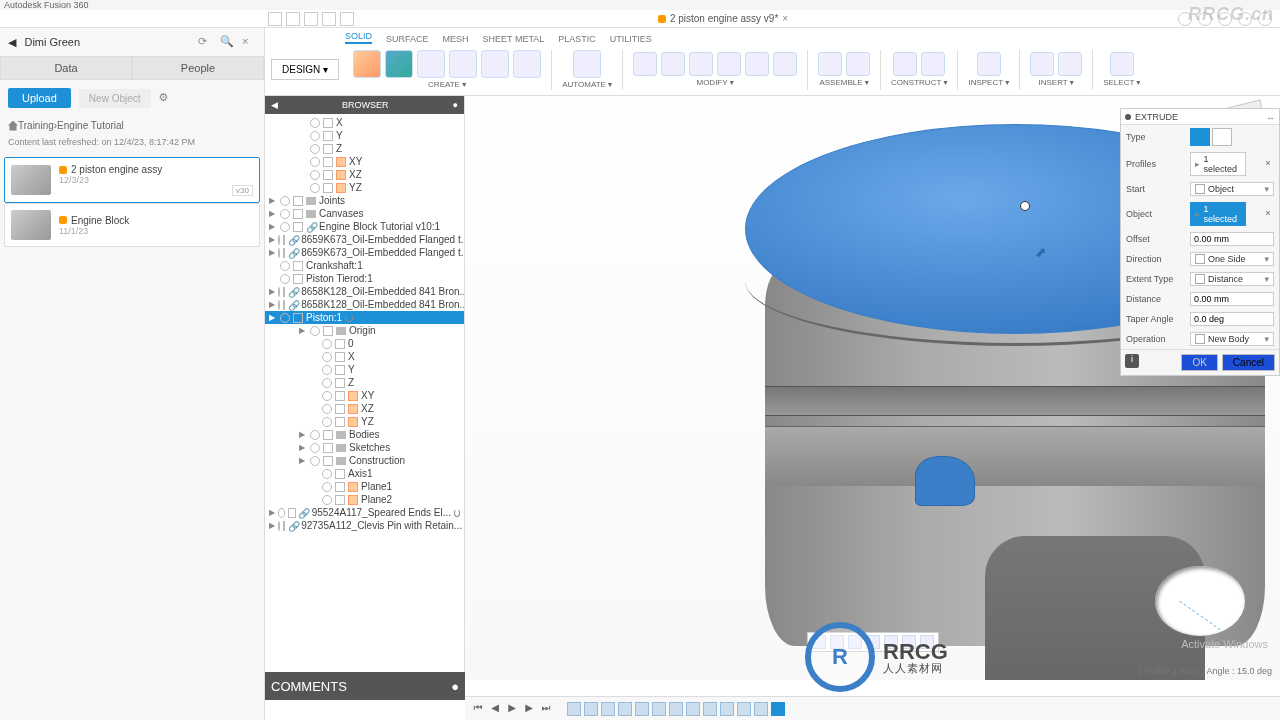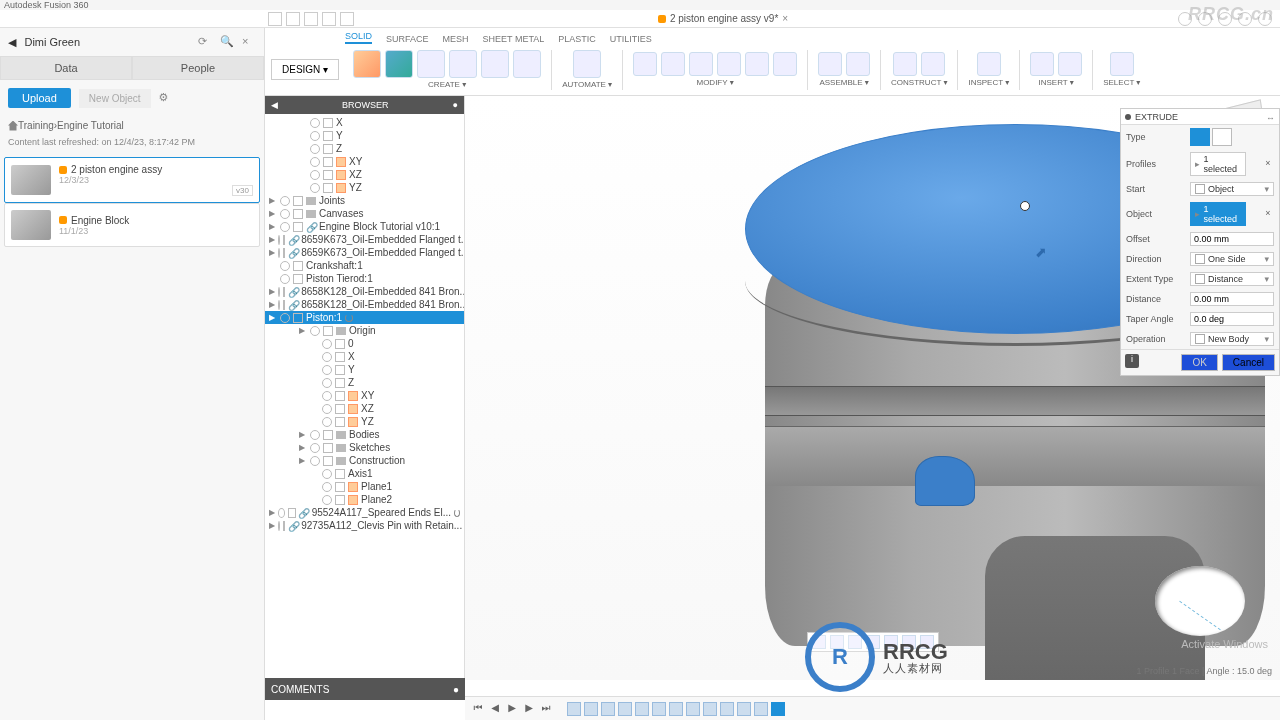--- a/index.html
+++ b/index.html
@@ -118,21 +118,21 @@
   .dd { background: #fff; border: 1px solid #ccc; padding: 1px 4px; font-size: 9px; display: flex; align-items: center; gap: 3px; }
   .dd .dd-icon { width: 10px; height: 10px; border: 1px solid #aaa; }
   .dd .caret { margin-left: auto; color: #888; }
   .txt { width: 100%; border: 1px solid #ccc; padding: 1px 3px; font-size: 9px; }
   .dialog-footer { display: flex; justify-content: flex-end; gap: 4px; padding: 4px; border-top: 1px solid #ddd; }
   .dialog-footer button { padding: 2px 10px; font-size: 10px; border: 1px solid #bbb; background: #1d4ed8; }
   .dialog-footer .info { margin-right: auto; width: 14px; height: 14px; background: #555; color: #fff; text-align: center; border-radius: 2px; font-size: 9px; }
   .dialog-footer .ok-btn { color: #ccc; }
 
   
-  .comments-bar { position: absolute; left: 0; bottom: 20px; width: 200px; height: 22px; background: #555; color: #fff; font-size: 10px; display: flex; align-items: center; padding: 8px 6px; z-index: 2; }
+  .comments-bar { position: absolute; left: 0; bottom: 20px; width: 200px; height: 22px; background: #555; color: #fff; font-size: 13px; display: flex; align-items: center; padding: 14px 6px; z-index: 2; }
 
   
   .timeline { position: absolute; left: 200px; right: 0; bottom: 0; height: 24px; background: #f8f8f8; border-top: 1px solid #ddd; display: flex; align-items: center; padding: 0 6px; gap: 3px; z-index: 2; }
   .tl-btn { width: 14px; height: 14px; color: #666; font-size: 10px; text-align: center; }
   .tl-step { width: 14px; height: 14px; background: #cde; border: 1px solid #9bd; }
   .tl-step.cur { background: #1e90d8; border-color: #1e90d8; }
 
   
   .navbar { position: absolute; left: 50%; bottom: 28px; transform: translateX(-50%); background: #fff; border: 1px solid #ccc; display: flex; gap: 4px; padding: 2px 4px; z-index: 3; }
   .navbar span { width: 14px; height: 14px; background: #eef; border: 1px solid #cde; }

